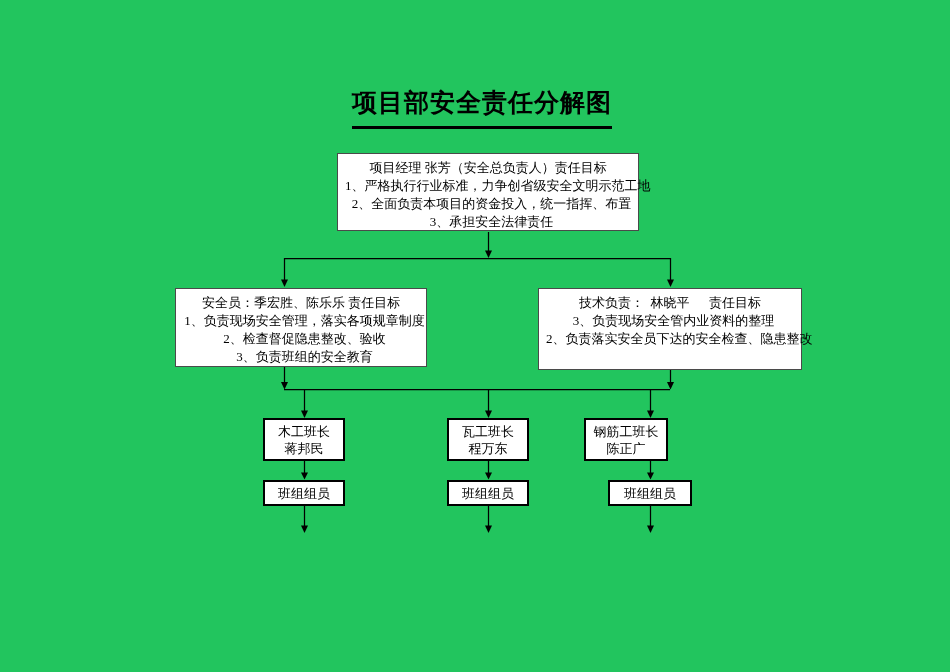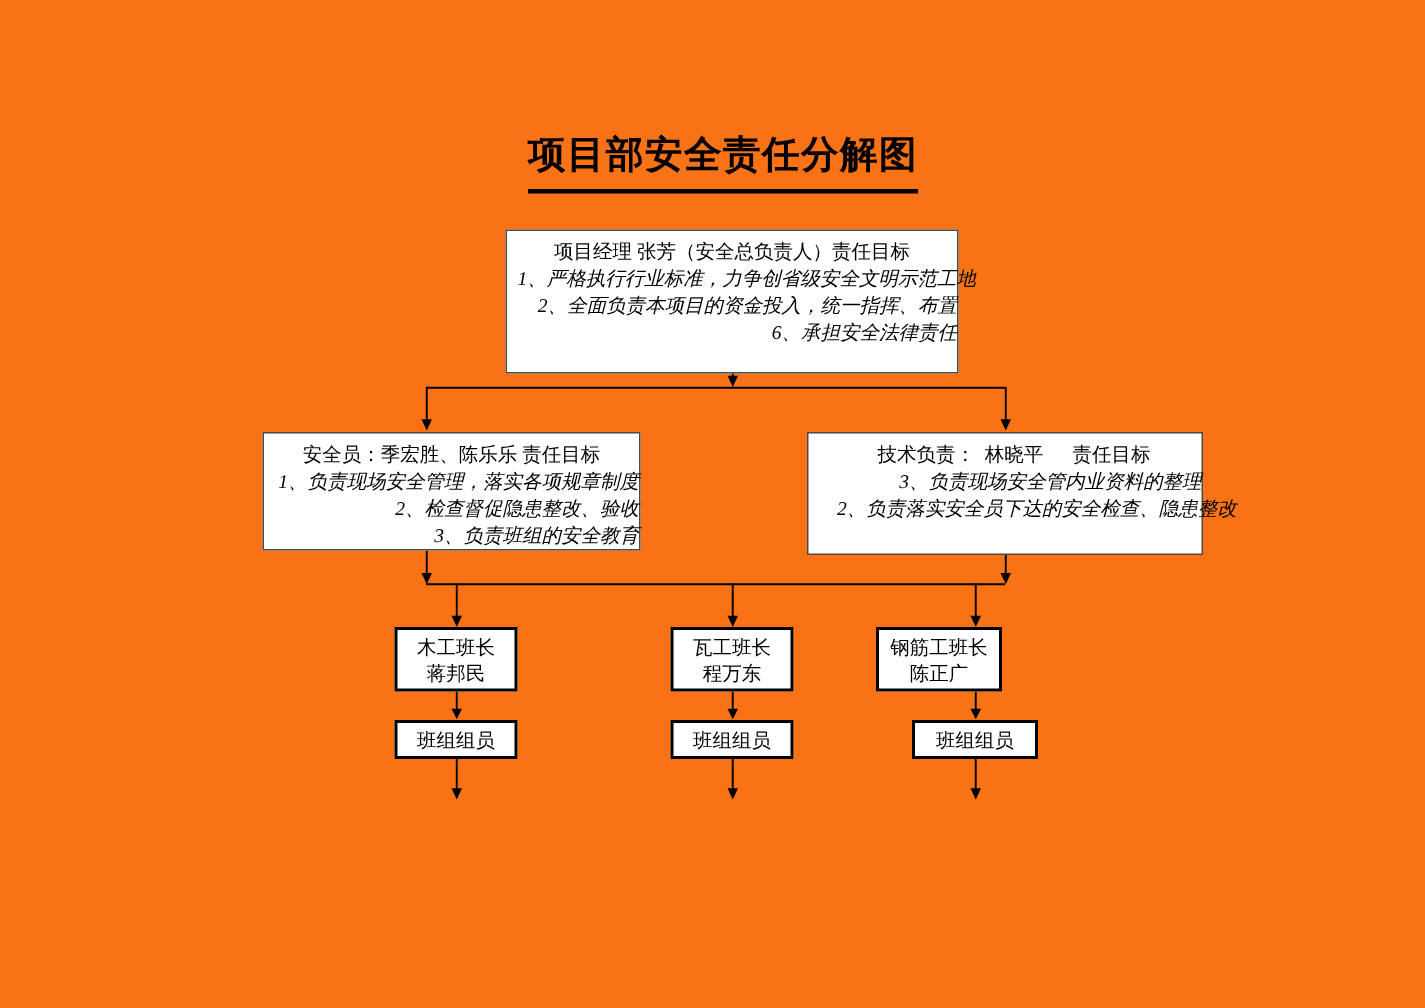--- a/index.html
+++ b/index.html
@@ -1,19 +1,19 @@
 <!DOCTYPE html>
 <html lang="zh"><head>
 <meta charset="utf-8">
 <style>
   html,body{margin:0;padding:0;background:#ffffff;}
   .page{
     position:relative;
     width:950px;height:672px;
-    background:#f97316;
+    background:#22c55e;
     font-family:"Liberation Serif","DejaVu Serif",serif;
     color:#000;
     overflow:hidden;
   }
   .title{
     position:absolute;
     left:352px;top:86px;
     font-size:25px;
     font-weight:bold;
     letter-spacing:1px;
@@ -24,25 +24,25 @@
   .connectors{position:absolute;left:0;top:0;}
   .box{
     position:absolute;
     box-sizing:border-box;
     background:#fff;
     border:1px solid #4a4a4a;
     font-size:13px;
     line-height:18px;
   }
   .box .hdr{text-align:center;white-space:pre;}
-  .box .item{text-align:right;padding-left:7px;white-space:pre;font-style:italic;}
+  .box .item{text-align:center;padding-left:7px;white-space:pre;}
   .big{padding-top:5px;}
-  .node-pm{left:337px;top:153px;width:302px;height:96px;}
+  .node-pm{left:337px;top:153px;width:302px;height:78px;}
   .node-safety{left:175px;top:288px;width:252px;height:79px;}
-  .node-tech{left:538px;top:288px;width:264px;height:82px;padding-left:12px;}
+  .node-tech{left:538px;top:288px;width:264px;height:82px;}
   .small{
     border:2px solid #000;
     display:flex;flex-direction:column;
     align-items:center;justify-content:center;
     line-height:17px;text-align:center;
   }
   .f1{left:263px;top:418px;width:82px;height:43px;}
   .f2{left:447px;top:418px;width:82px;height:43px;}
   .f3{left:584px;top:418px;width:84px;height:43px;}
   .c1{left:263px;top:480px;width:82px;height:26px;}
@@ -98,21 +98,21 @@
       <polygon points="485,525.5 492,525.5 488.5,533" stroke="none"></polygon>
       <line x1="650.5" y1="506" x2="650.5" y2="526"></line>
       <polygon points="647,525.5 654,525.5 650.5,533" stroke="none"></polygon>
     </g>
   </svg>
 
   <div class="box big node-pm">
     <div class="hdr">项目经理 张芳（安全总负责人）责任目标</div>
     <div class="item">1、严格执行行业标准，力争创省级安全文明示范工地</div>
     <div class="item">2、全面负责本项目的资金投入，统一指挥、布置</div>
-    <div class="item">6、承担安全法律责任</div>
+    <div class="item">3、承担安全法律责任</div>
   </div>
 
   <div class="box big node-safety">
     <div class="hdr">安全员：季宏胜、陈乐乐 责任目标</div>
     <div class="item">1、负责现场安全管理，落实各项规章制度</div>
     <div class="item">2、检查督促隐患整改、验收</div>
     <div class="item">3、负责班组的安全教育</div>
   </div>
 
   <div class="box big node-tech">

